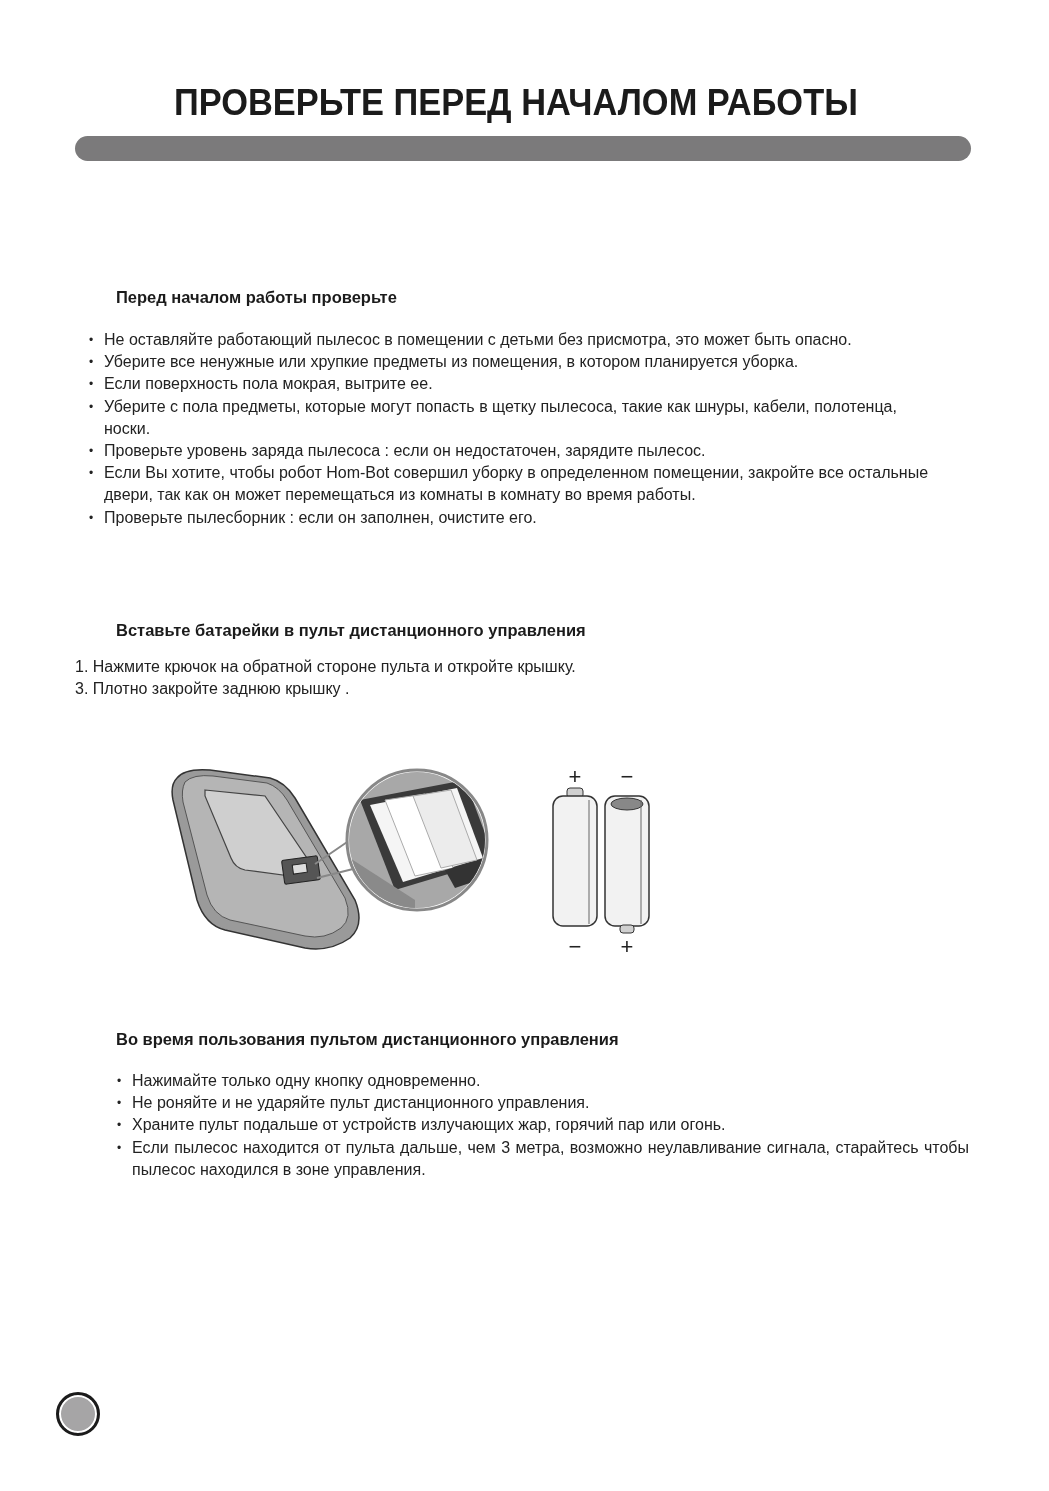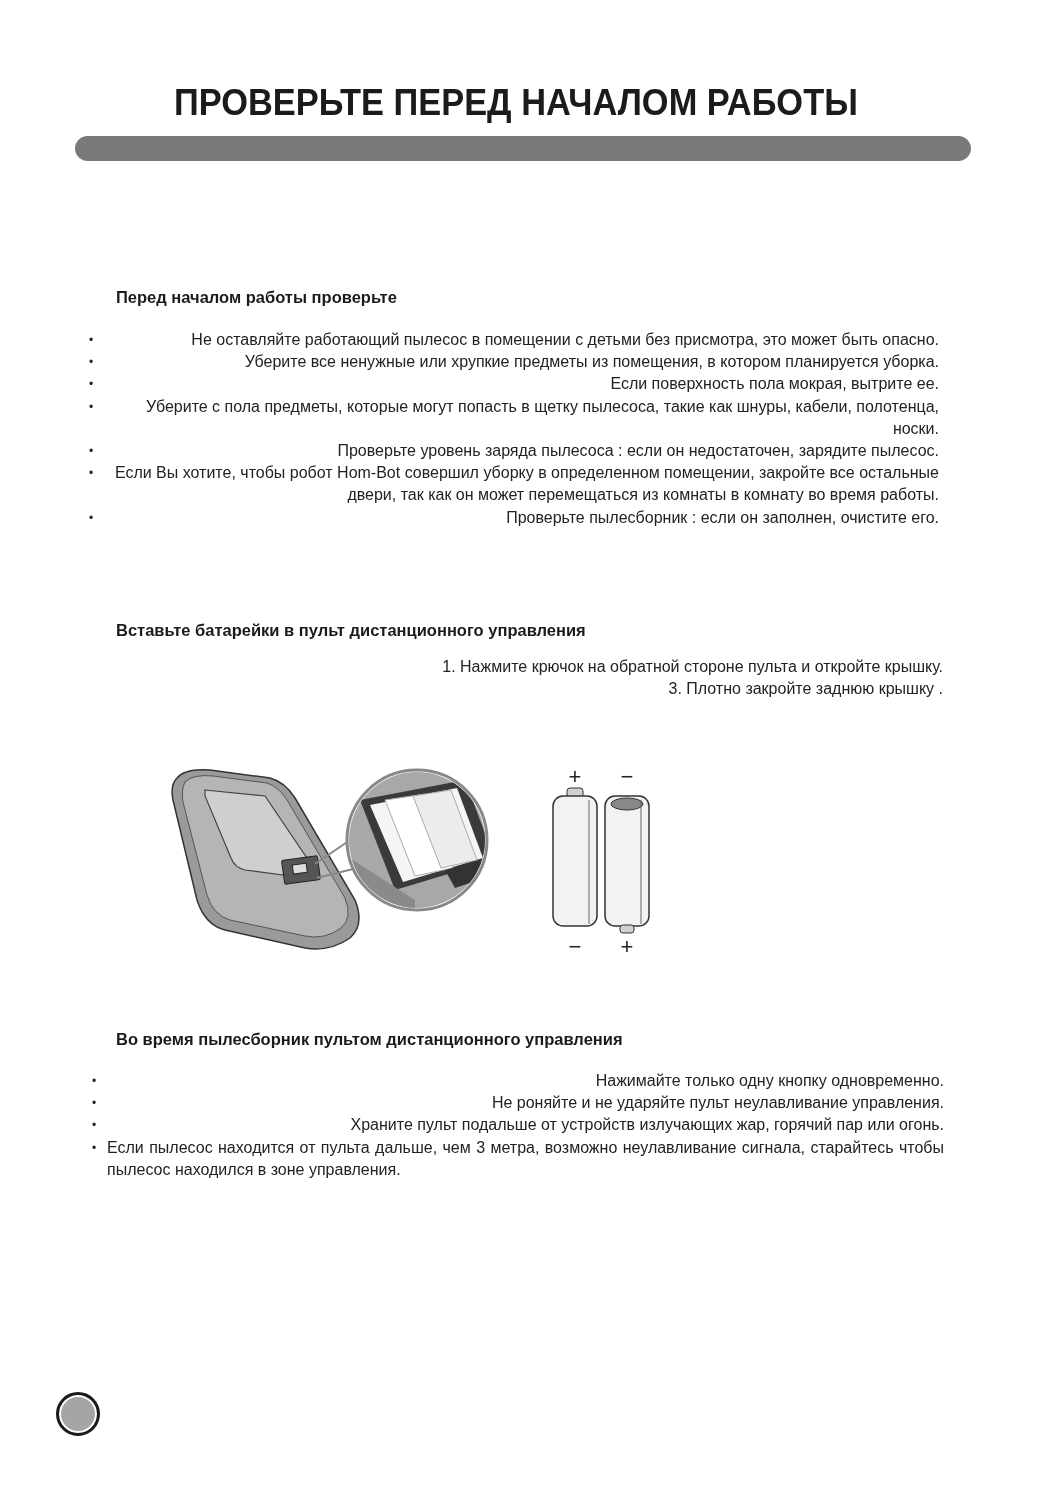--- a/index.html
+++ b/index.html
@@ -4,21 +4,21 @@
 <style>
   html, body { margin: 0; padding: 0; background: #ffffff; }
   body { width: 1049px; height: 1491px; position: relative; overflow: hidden;
          font-family: "Liberation Sans", "DejaVu Sans", sans-serif; color: #1a1a1a; }
   .title { position: absolute; left: 174px; top: 82px; font-size: 37px; font-weight: bold;
            letter-spacing: 0px; color: #1b1b1b; transform: scaleX(0.93); transform-origin: left; white-space: nowrap; }
   .title-bar { position: absolute; left: 75px; top: 136px; width: 896px; height: 25px;
                background: #7b7a7b; border-radius: 13px; }
   .section-title { position: absolute; font-size: 16.5px; font-weight: bold; color: #1b1b1b; white-space: nowrap; }
   .list { position: absolute; margin: 0; padding: 0; list-style: none; font-size: 16px; line-height: 22.2px; color: #222; }
-  .list li { position: relative; padding-left: 15px; text-align: right; }
+  .list li { position: relative; padding-left: 15px; }
   .list.bullets li::before { content: "\2022"; position: absolute; left: 0; top: 0; font-size: 12px; }
   .list.numbered li { padding-left: 0; }
   .illus { position: absolute; left: 165px; top: 760px; width: 490px; height: 200px; }
   .page-circle { position: absolute; left: 56px; top: 1392px; width: 38px; height: 38px;
                  border: 3px solid #1b1b1b; border-radius: 50%; background: #a6a5a6;
                  box-shadow: inset 0 0 0 2px #ffffff; }
 </style>
 </head>
 <body>
 
@@ -30,21 +30,21 @@
   <li>Не оставляйте работающий пылесос в помещении с детьми без присмотра, это может быть опасно.</li>
   <li>Уберите все ненужные или хрупкие предметы из помещения, в котором планируется уборка.</li>
   <li>Если поверхность пола мокрая,  вытрите ее.</li>
   <li>Уберите с пола предметы, которые могут попасть в щетку пылесоса, такие как шнуры, кабели, полотенца, носки.</li>
   <li>Проверьте уровень заряда пылесоса : если он недостаточен, зарядите пылесос.</li>
   <li>Если Вы  хотите, чтобы робот Hom-Bot совершил уборку в определенном помещении, закройте все остальные двери, так как он может перемещаться из комнаты в комнату во время работы.</li>
   <li>Проверьте пылесборник : если он заполнен, очистите его.</li>
 </ul>
 
 <div class="section-title" style="left:116px; top:621px;">Вставьте батарейки в пульт дистанционного управления</div>
-<ol class="list numbered" style="left:93px; top:656px; width:850px;">
+<ol class="list numbered" style="left:75px; top:656px; width:850px;">
   <li>1. Нажмите крючок на обратной стороне пульта и откройте крышку.</li>
   <li>3. Плотно закройте заднюю крышку .</li>
 </ol>
 
 <div class="illus">
   <svg width="490" height="200" viewBox="0 0 490 200" xmlns="http://www.w3.org/2000/svg">
 
     <g>
       <path d="M12 18 Q20 8 45 10 L105 18 Q120 22 130 38 L190 140 Q200 165 185 178 Q165 192 140 188 L60 170 Q40 165 32 140 L8 40 Q5 25 12 18 Z" fill="#9a9a9a" stroke="#333" stroke-width="1.5"></path>
       <path d="M20 22 Q28 14 48 16 L102 23 Q114 27 122 40 L180 138 Q188 158 176 168 Q160 180 140 176 L65 160 Q48 155 42 135 L18 42 Q16 30 20 22 Z" fill="#b5b5b5" stroke="#555" stroke-width="1"></path>
@@ -82,21 +82,21 @@
       <text x="462" y="24" font-size="22" text-anchor="middle" fill="#222" font-family="Liberation Sans, sans-serif">−</text>
       <rect x="440" y="36" width="44" height="130" rx="10" fill="#f2f2f2" stroke="#333" stroke-width="1.5"></rect>
       <ellipse cx="462" cy="44" rx="16" ry="6" fill="#888" stroke="#333"></ellipse>
       <line x1="476" y1="40" x2="476" y2="164" stroke="#666"></line>
       <rect x="455" y="165" width="14" height="8" rx="3" fill="#d0d0d0" stroke="#333"></rect>
       <text x="462" y="194" font-size="22" text-anchor="middle" fill="#222" font-family="Liberation Sans, sans-serif">+</text>
     </g>
   </svg>
 </div>
 
-<div class="section-title" style="left:116px; top:1030px;">Во время пылесборник пультом дистанционного управления</div>
-<ul class="list bullets" style="left:92px; top:1070px; width:852px;">
+<div class="section-title" style="left:116px; top:1030px;">Во время пользования пультом дистанционного управления</div>
+<ul class="list bullets" style="left:117px; top:1070px; width:852px;">
   <li>Нажимайте только одну кнопку одновременно.</li>
-  <li>Не роняйте  и не ударяйте пульт неулавливание управления.</li>
+  <li>Не роняйте  и не ударяйте пульт дистанционного управления.</li>
   <li>Храните пульт  подальше от устройств излучающих жар, горячий пар или огонь.</li>
   <li style="text-align: justify;">Если пылесос находится от пульта дальше, чем 3 метра, возможно неулавливание сигнала, старайтесь чтобы пылесос находился в зоне управления.</li>
 </ul>
 
 <div class="page-circle"></div>
 
 </body></html>

